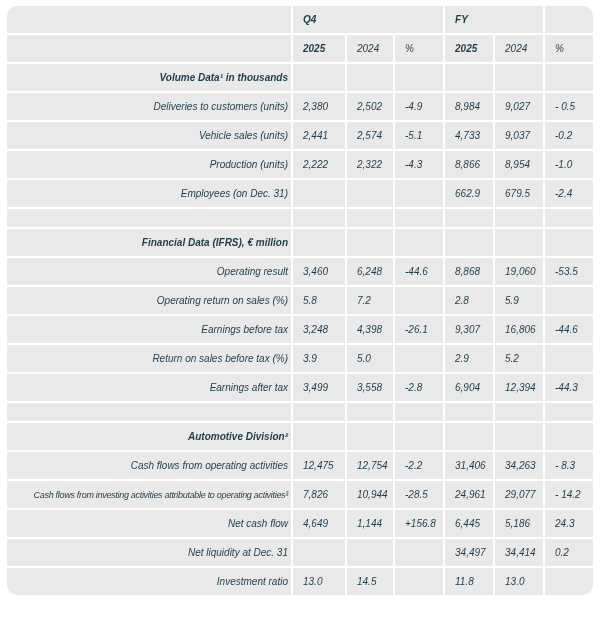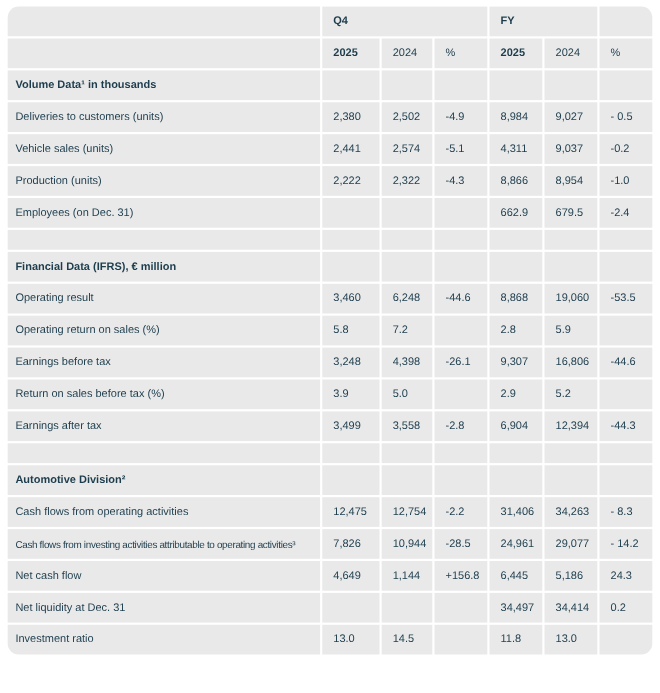--- a/index.html
+++ b/index.html
@@ -6,40 +6,42 @@
     margin: 0;
     padding: 0;
     width: 600px;
     height: 630px;
     background: #ffffff;
     font-family: "Liberation Sans", sans-serif;
     overflow: hidden;
   }
   .table-wrap {
     padding: 4px 5px 4px 5px;
+    font-style: italic;
   }
   table {
     border-collapse: separate;
     border-spacing: 2px;
     table-layout: fixed;
     width: 590px;
   }
   td {
     background: #e9e9e9;
     color: #1d3d4d;
     font-size: 10px;
     height: 27px;
     vertical-align: middle;
     padding: 0 3px 0 10px;
     overflow: hidden;
     white-space: nowrap;
     box-sizing: border-box;
   }
   td.label-cell {
     padding-left: 7px;
+    text-align: right;
   }
   td.tight {
     font-size: 9px;
     letter-spacing: -0.3px;
   }
   .bold, .section-title, .hdr-bold {
     font-weight: 700;
   }
   tr.spacer-row td {
     height: 18px;
@@ -95,21 +97,21 @@
           <td>-4.9</td>
           <td>8,984</td>
           <td>9,027</td>
           <td>- 0.5</td>
         </tr>
         <tr>
           <td class="label-cell">Vehicle sales (units)</td>
           <td>2,441</td>
           <td>2,574</td>
           <td>-5.1</td>
-          <td>4,311</td>
+          <td>4,733</td>
           <td>9,037</td>
           <td>-0.2</td>
         </tr>
         <tr>
           <td class="label-cell">Production (units)</td>
           <td>2,222</td>
           <td>2,322</td>
           <td>-4.3</td>
           <td>8,866</td>
           <td>8,954</td>

